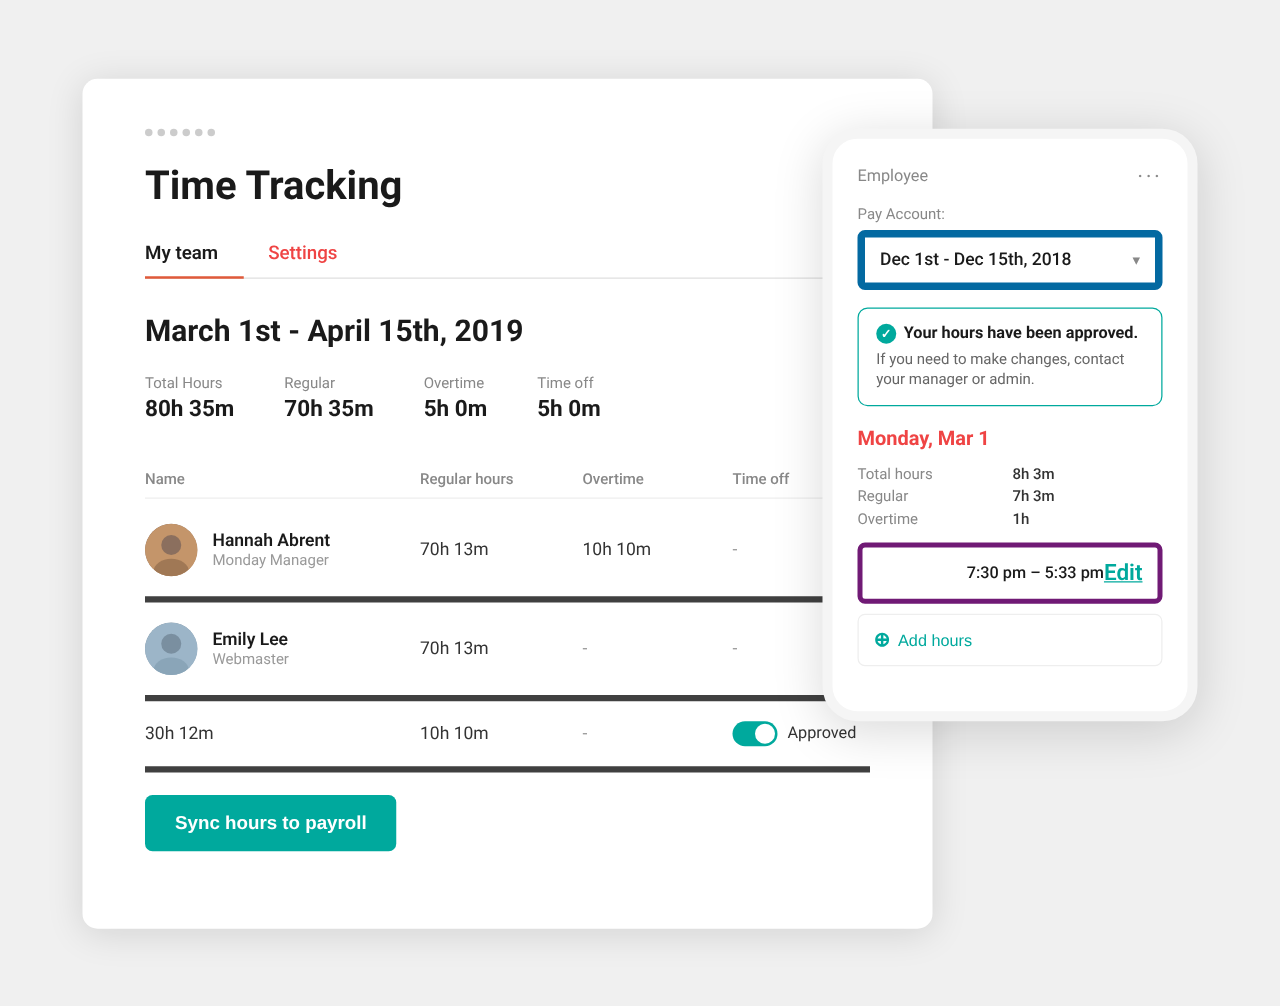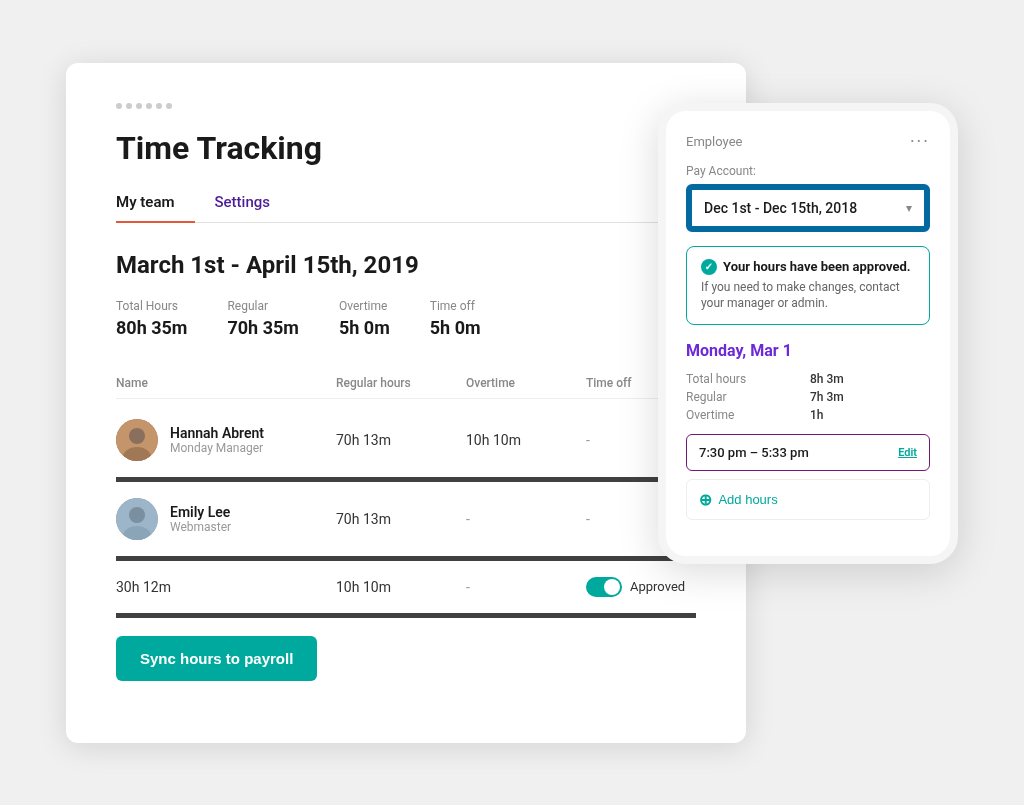--- a/index.html
+++ b/index.html
@@ -56,21 +56,21 @@
       gap: 0;
       border-bottom: 1px solid #e0e0e0;
       margin-bottom: 28px;
     }
 
     .tab {
       padding: 10px 20px 10px 0;
       margin-right: 20px;
       font-size: 15px;
       font-weight: 500;
-      color: #4c1d95;
+      color: #ef4444;
       cursor: pointer;
       border-bottom: 2px solid transparent;
       margin-bottom: -1px;
     }
 
     .tab.active {
       color: #1a1a1a;
       border-bottom: 2px solid #e05a3a;
       font-weight: 600;
     }
@@ -311,21 +311,21 @@
       line-height: 1.4;
     }
 
     .day-section {
       margin-bottom: 16px;
     }
 
     .day-title {
       font-size: 16px;
       font-weight: 700;
-      color: #6d28d9;
+      color: #ef4444;
       margin-bottom: 12px;
     }
 
     .day-stats {
       display: grid;
       grid-template-columns: 1fr 1fr;
       gap: 4px;
       margin-bottom: 12px;
     }
 
@@ -335,36 +335,36 @@
     }
 
     .day-stat-value {
       font-size: 12px;
       color: #333;
       font-weight: 500;
     }
 
     .time-entry {
       display: flex;
-      justify-content: space-between;
-      align-items: center;
-      border: 1px solid #701a75;
+      justify-content: flex-end;
+      align-items: center;
+      border: 4px solid #701a75;
       border-radius: 6px;
       padding: 10px 12px;
       margin-bottom: 8px;
     }
 
     .time-range {
       font-size: 13px;
       color: #1a1a1a;
       font-weight: 500;
     }
 
     .edit-link {
-      font-size: 11px;
+      font-size: 18px;
       color: #00a99d;
       font-weight: 600;
       cursor: pointer;
       text-decoration: underline;
     }
 
     .add-hours-btn {
       display: flex;
       align-items: center;
       gap: 6px;

